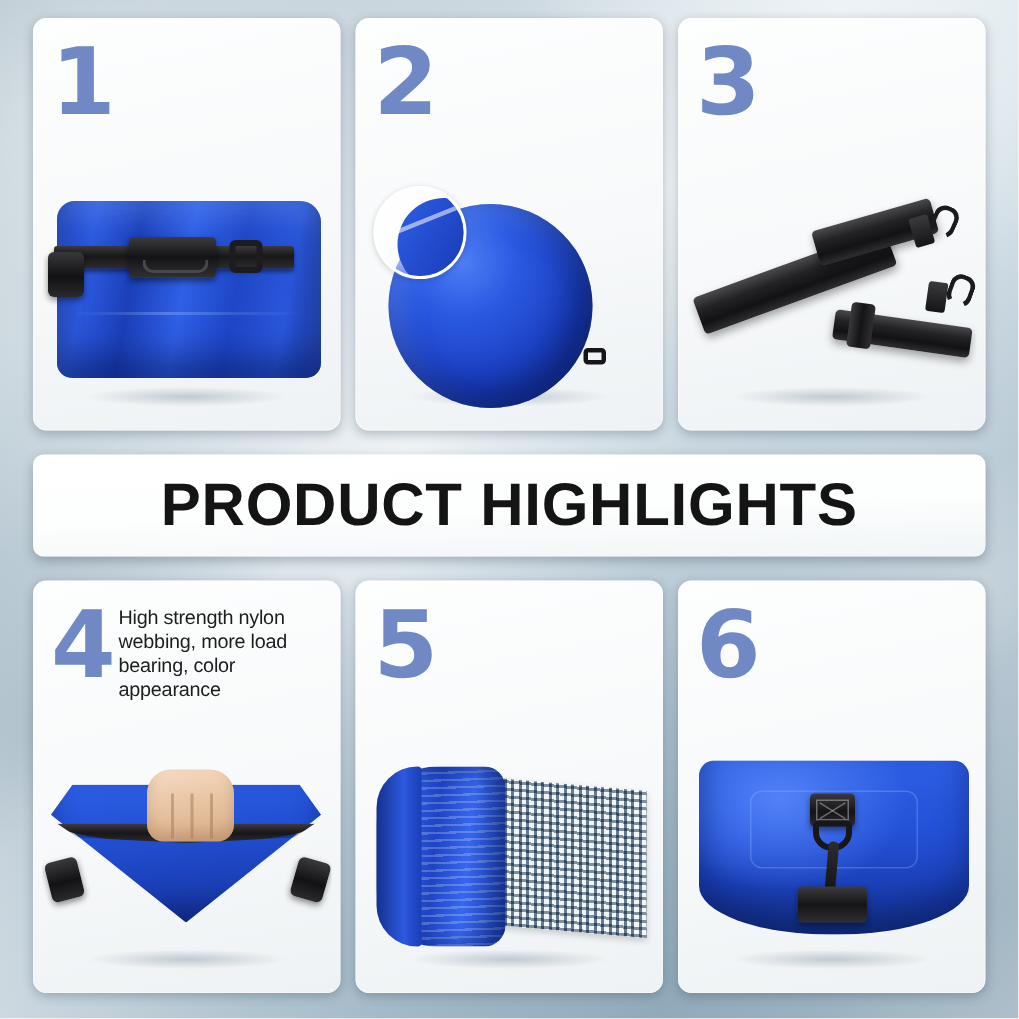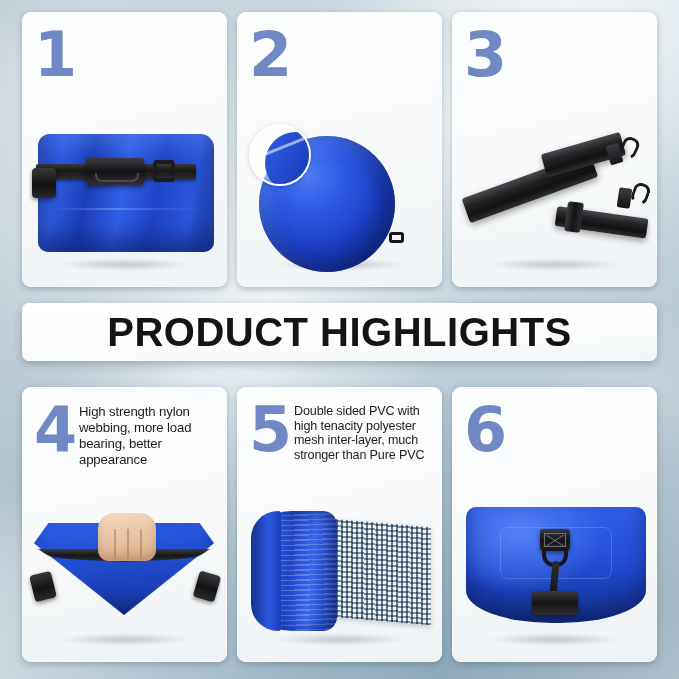--- a/index.html
+++ b/index.html
@@ -86,21 +86,21 @@
     border-radius: 50%;
     background: radial-gradient(ellipse at center, rgba(120,140,155,0.40) 0%, rgba(120,140,155,0) 72%);
   }
 
   
   #banner {
     position: absolute;
     left: 22px;
     top: 303px;
     width: 635px;
-    height: 58px;
+    height: 68px;
     background: linear-gradient(178deg, #ffffff 0%, #fdfefe 52%, #f1f5f7 100%);
     border-radius: 7px;
     box-shadow: 0 3px 8px rgba(40,60,75,0.32);
     display: flex;
     align-items: center;
     justify-content: center;
   }
   #banner .btext {
     font-family: "Liberation Sans", sans-serif;
     font-size: 40px;
@@ -385,40 +385,39 @@
     </div>
   </div>
 
   <div id="banner">
     <div class="btext">PRODUCT HIGHLIGHTS</div>
   </div>
 
   <div class="card col1 rowbot">
     <div class="cardhead">
       <div class="numeral">4</div>
-      <div class="blurb">High strength nylon webbing, more load bearing, better appearance</div>
+      <div class="blurb">High strength nylon webbing, more load bearing, color appearance</div>
     </div>
     <div class="photo">
       <div class="shadowpad"></div>
       <div class="bag4"></div>
       <div class="webbing4"></div>
       <div class="hand4">
         <div class="fgap" style="left:16px"></div>
         <div class="fgap" style="left:29px"></div>
         <div class="fgap" style="left:42px"></div>
       </div>
       <div class="clip4 cl4-a"></div>
       <div class="clip4 cl4-b"></div>
     </div>
   </div>
 
   <div class="card col2 rowbot">
     <div class="cardhead">
       <div class="numeral">5</div>
-      <div class="blurb small">Double sided PVC with high tenacity polyester mesh inter-layer, much stronger than Pure PVC</div>
     </div>
     <div class="photo">
       <div class="shadowpad"></div>
       <div class="mesh5"></div>
       <div class="pvc5"></div>
       <div class="pvcedge5"></div>
     </div>
   </div>
 
   <div class="card col3 rowbot">

